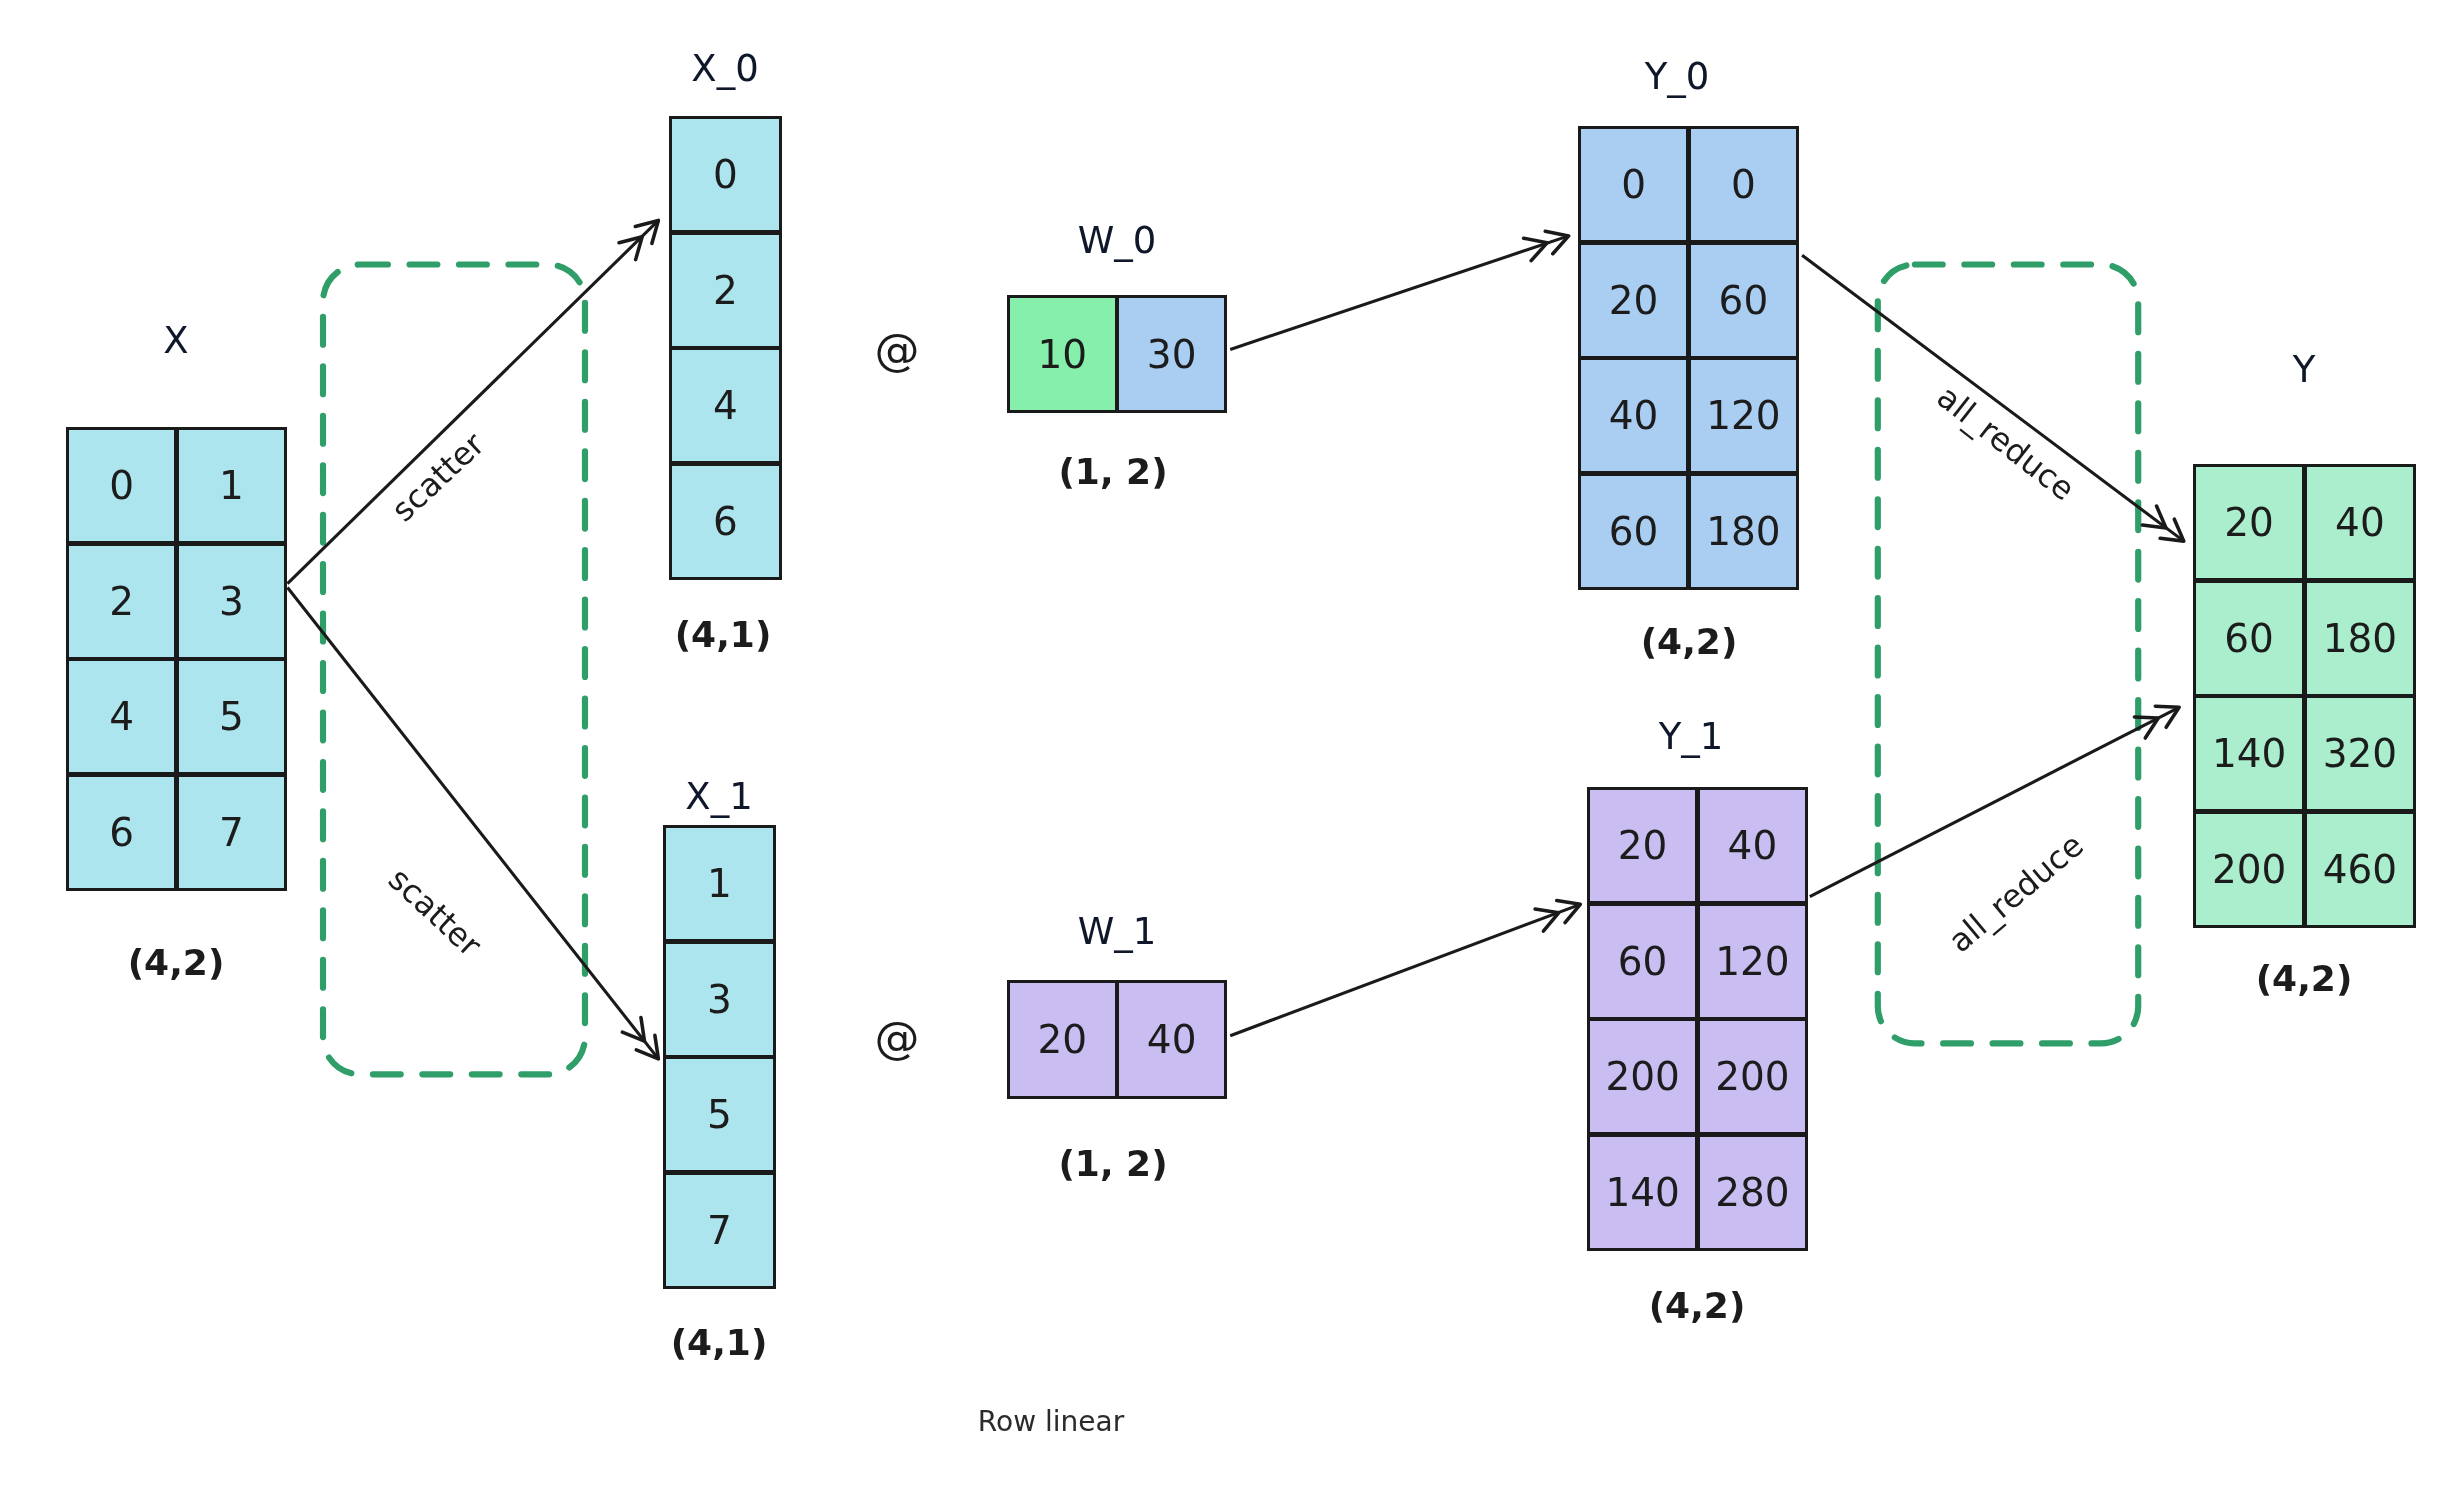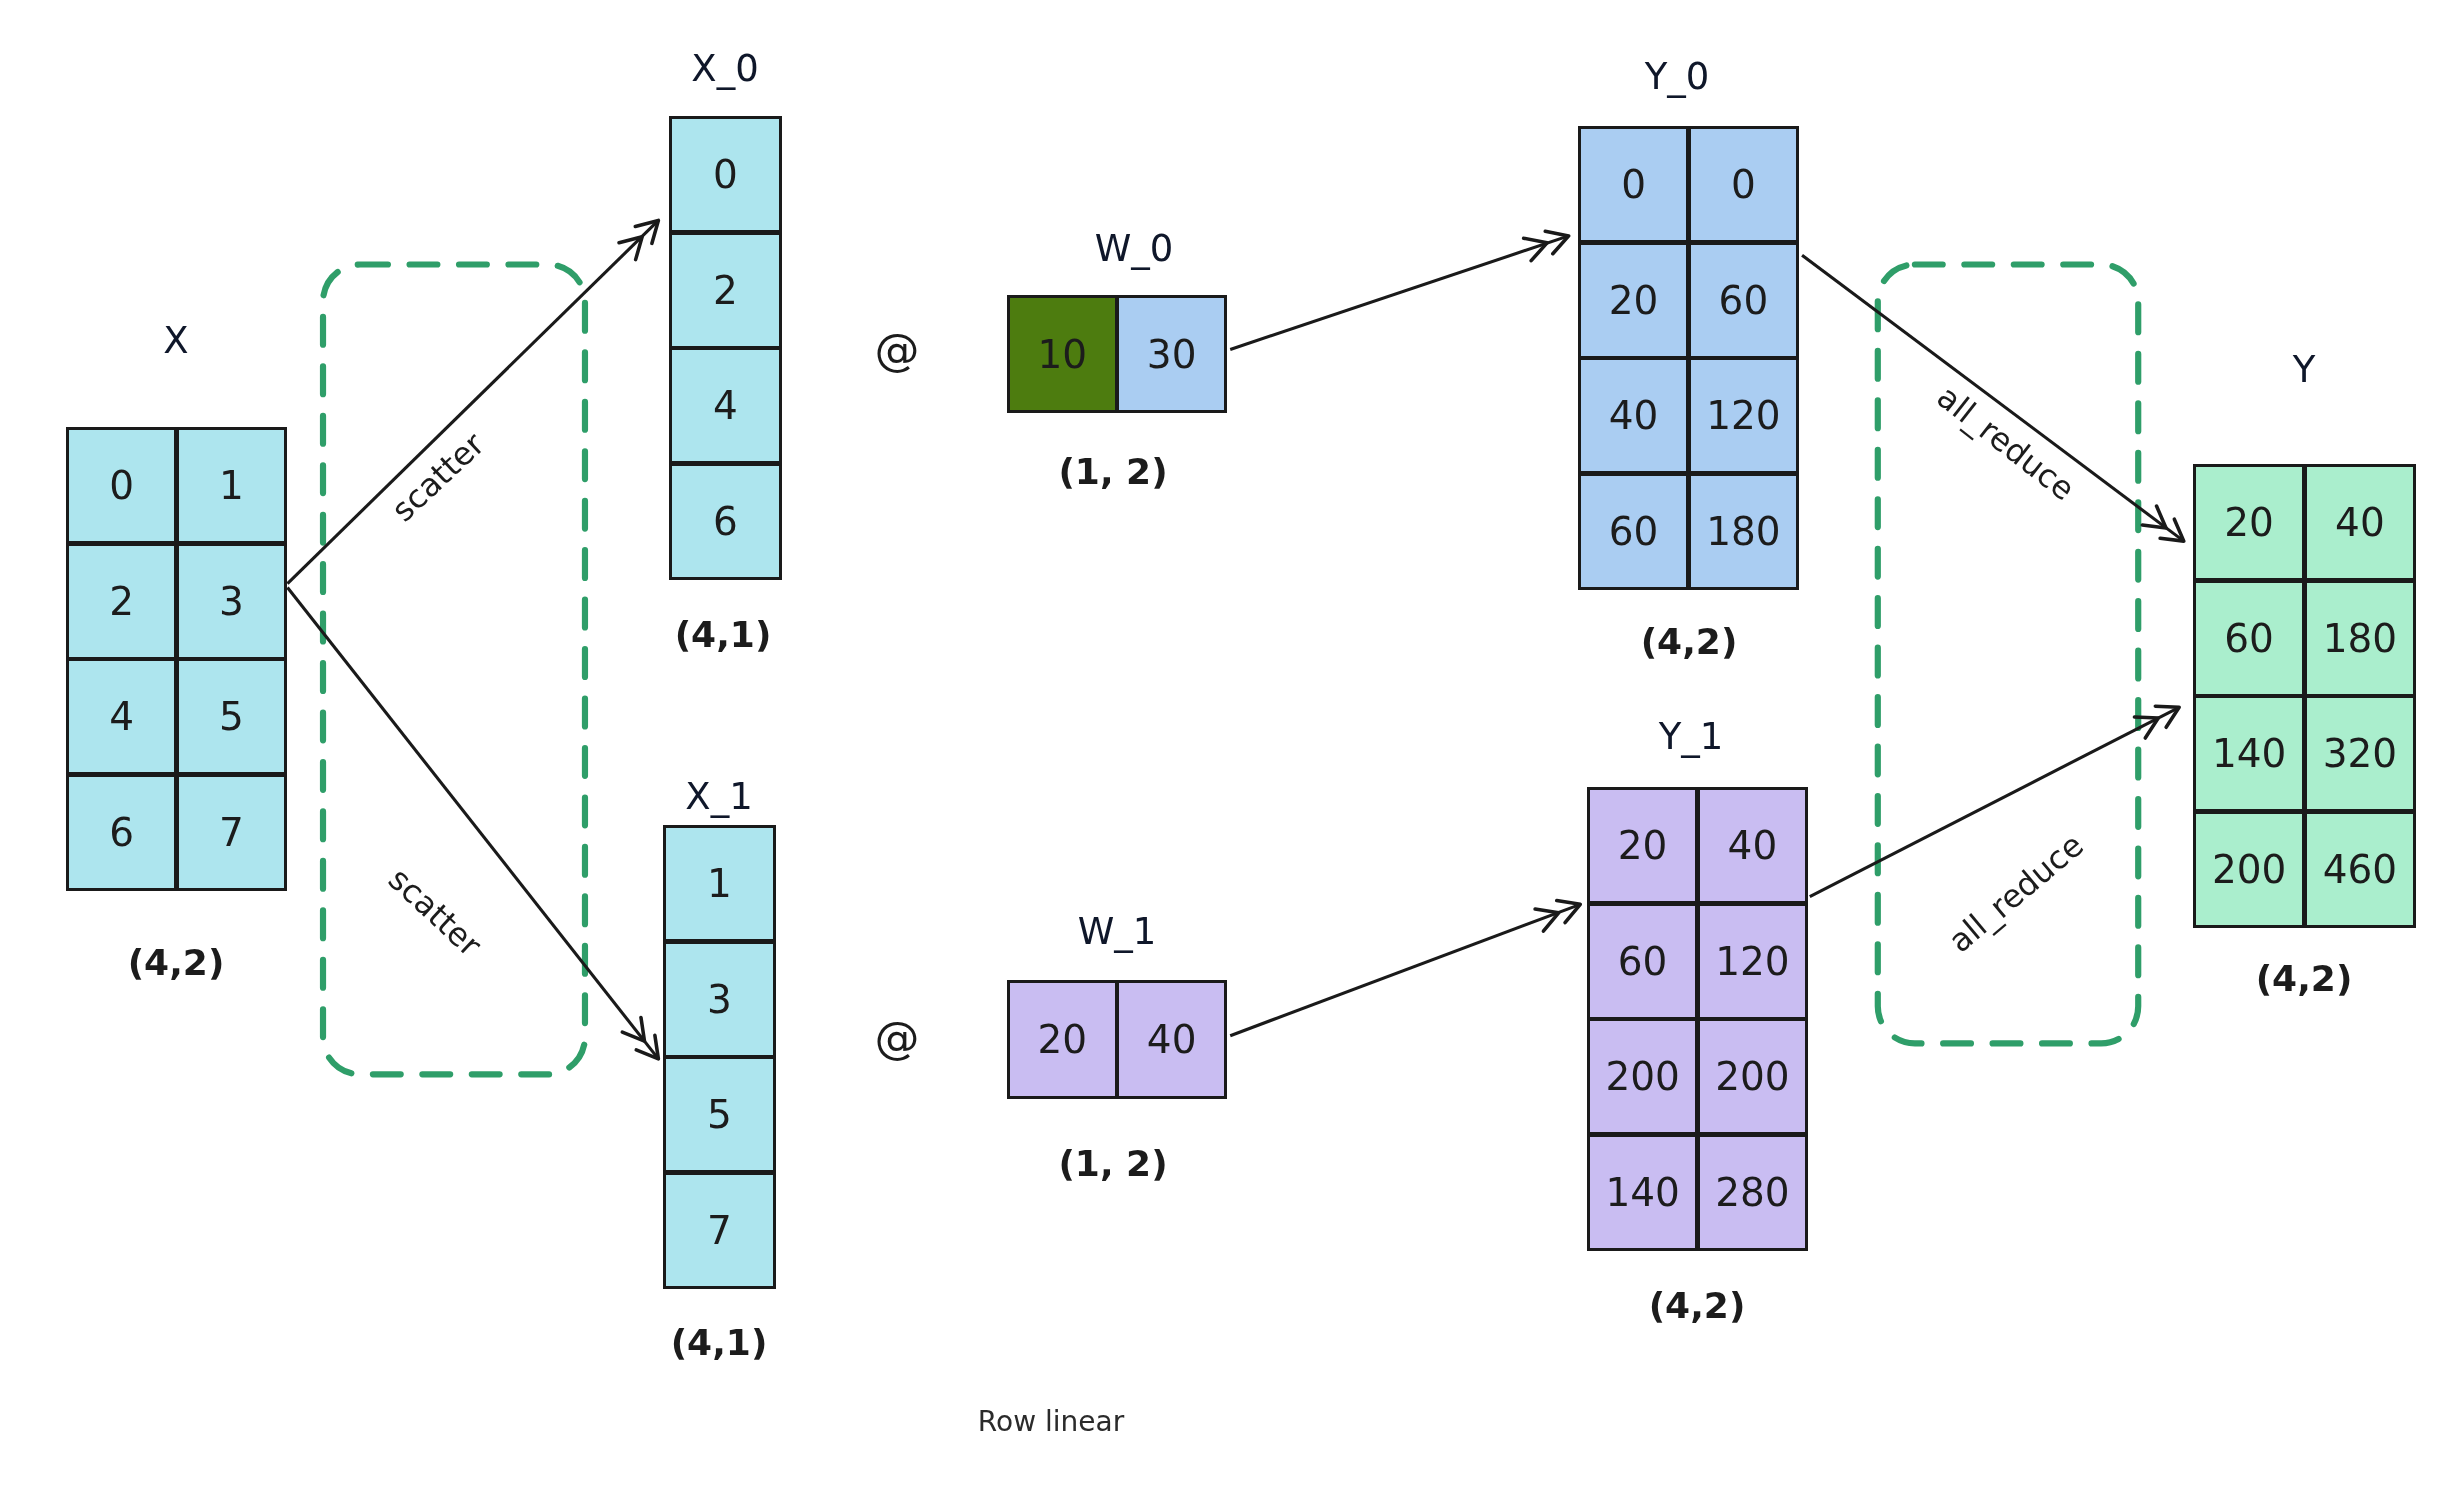--- a/index.html
+++ b/index.html
@@ -126,23 +126,23 @@
 
   <div class="mlabel" style="left:719px; top:782px;margin-top:14px;">X_1</div>
   <div class="matrix" style="left: 663px; top: 825px; width: 113px; height: 464px; grid-template-columns: repeat(1, 1fr);">
       <div class="cell" style="background: rgb(173, 229, 238);">1</div>
       <div class="cell" style="background: rgb(173, 229, 238);">3</div>
       <div class="cell" style="background: rgb(173, 229, 238);">5</div>
       <div class="cell" style="background: rgb(173, 229, 238);">7</div>
     </div>
   <div class="shape-label" style="left:719px; top:1342px;">(4,1)</div>
 
-  <div class="mlabel" style="left:1117px; top:248px;margin-left:17px;">W_0</div>
+  <div class="mlabel" style="left:1117px; top:240px;">W_0</div>
   <div class="matrix" style="left: 1007px; top: 295px; width: 220px; height: 118px; grid-template-columns: repeat(2, 1fr);">
-      <div class="cell" style="background: #4d7c0f;">10</div>
+      <div class="cell" style="background: #86efac;">10</div>
       <div class="cell" style="background: rgb(170, 205, 242);">30</div>
     </div>
   <div class="shape-label" style="left:1113px; top:471px;">(1, 2)</div>
 
   <div class="mlabel" style="left:1117px; top:931px;">W_1</div>
   <div class="matrix" style="left: 1007px; top: 980px; width: 220px; height: 119px; grid-template-columns: repeat(2, 1fr);">
       <div class="cell" style="background: rgb(201, 189, 242);">20</div>
       <div class="cell" style="background: rgb(201, 189, 242);">40</div>
     </div>
   <div class="shape-label" style="left:1113px; top:1163px;">(1, 2)</div>

